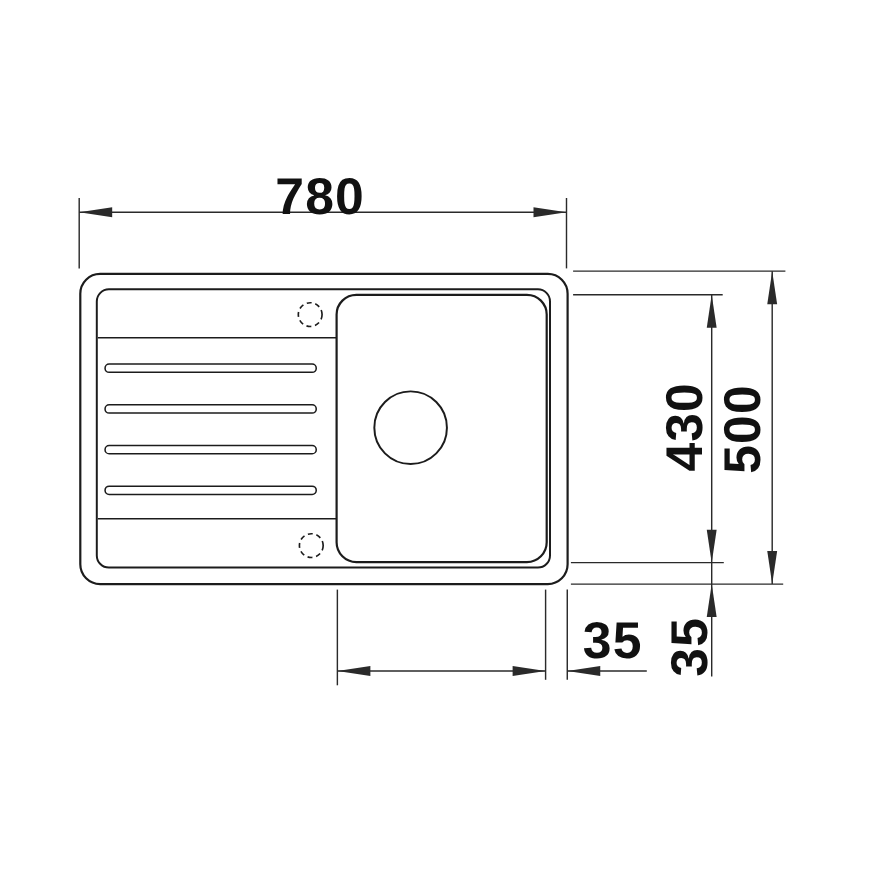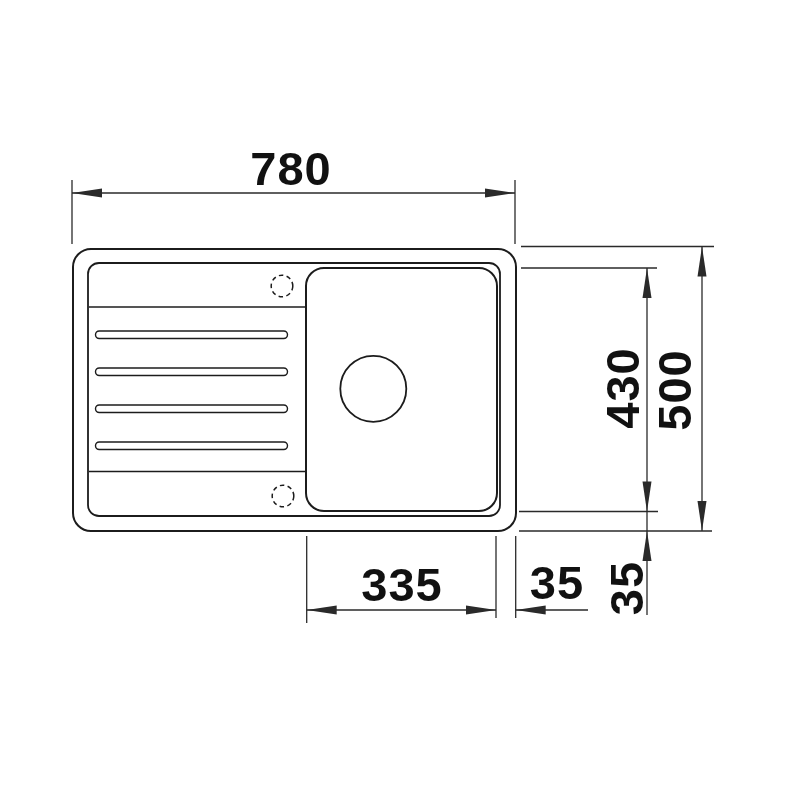--- a/index.html
+++ b/index.html
@@ -108,24 +108,23 @@
       <polygon class="arrow" points="306.7,610 336.7,605.5 336.7,614.5"></polygon>
       <polygon class="arrow" points="496,610 466,605.5 466,614.5"></polygon>
     </g>
 
     <g>
       <line class="dimline" x1="515.7" y1="610" x2="588" y2="610"></line>
       <polygon class="arrow" points="515.7,610 545.7,605.5 545.7,614.5"></polygon>
     </g>
   </svg>
 
-  <div class="dim-label" style="left:291px; top:168px;">780</div>
+  <div class="dim-label" style="left:291px; top:178px;">780</div>
 
   <div class="dim-label vertical" style="left:622px; top:388px;">430</div>
 
   <div class="dim-label vertical" style="left:674px; top:390px;">500</div>
 
-  <div class="dim-label" style="left:402px; top:584px;">335</div>
 
   <div class="dim-label" style="left:557px; top:582px;">35</div>
 
   <div class="dim-label vertical" style="left:626px; top:588px;">35</div>
 </div>
 
 </body></html>

